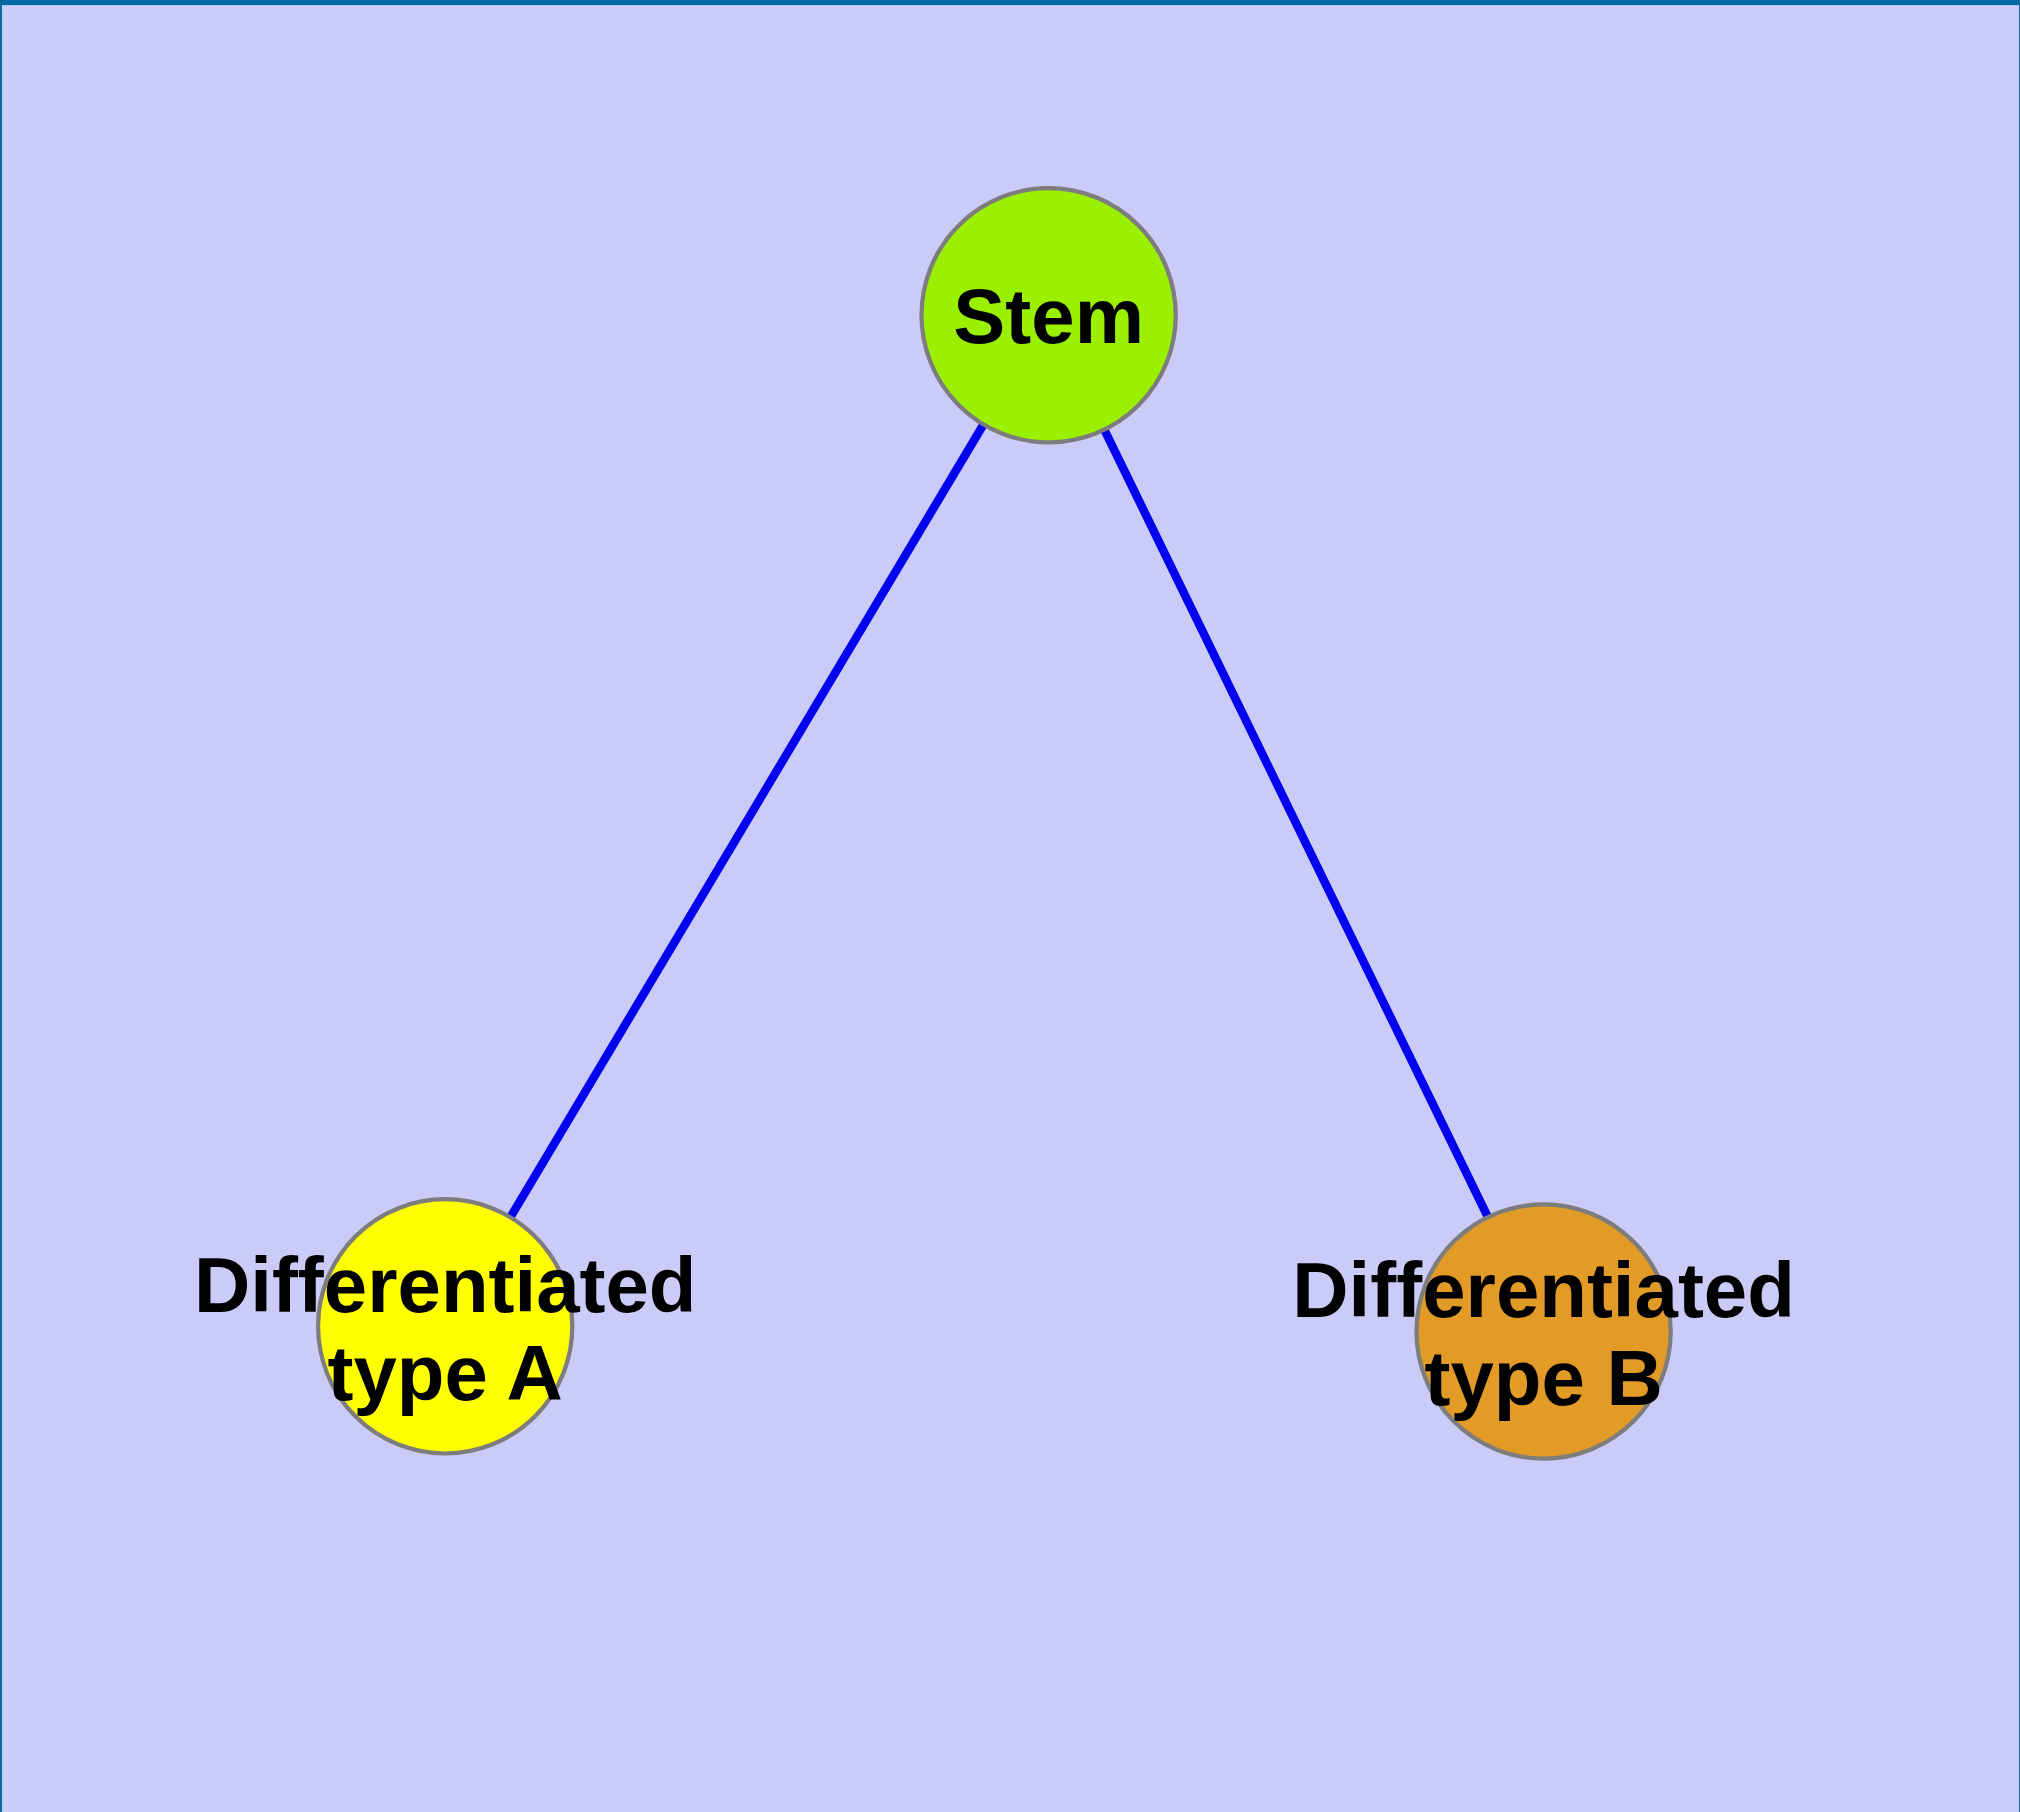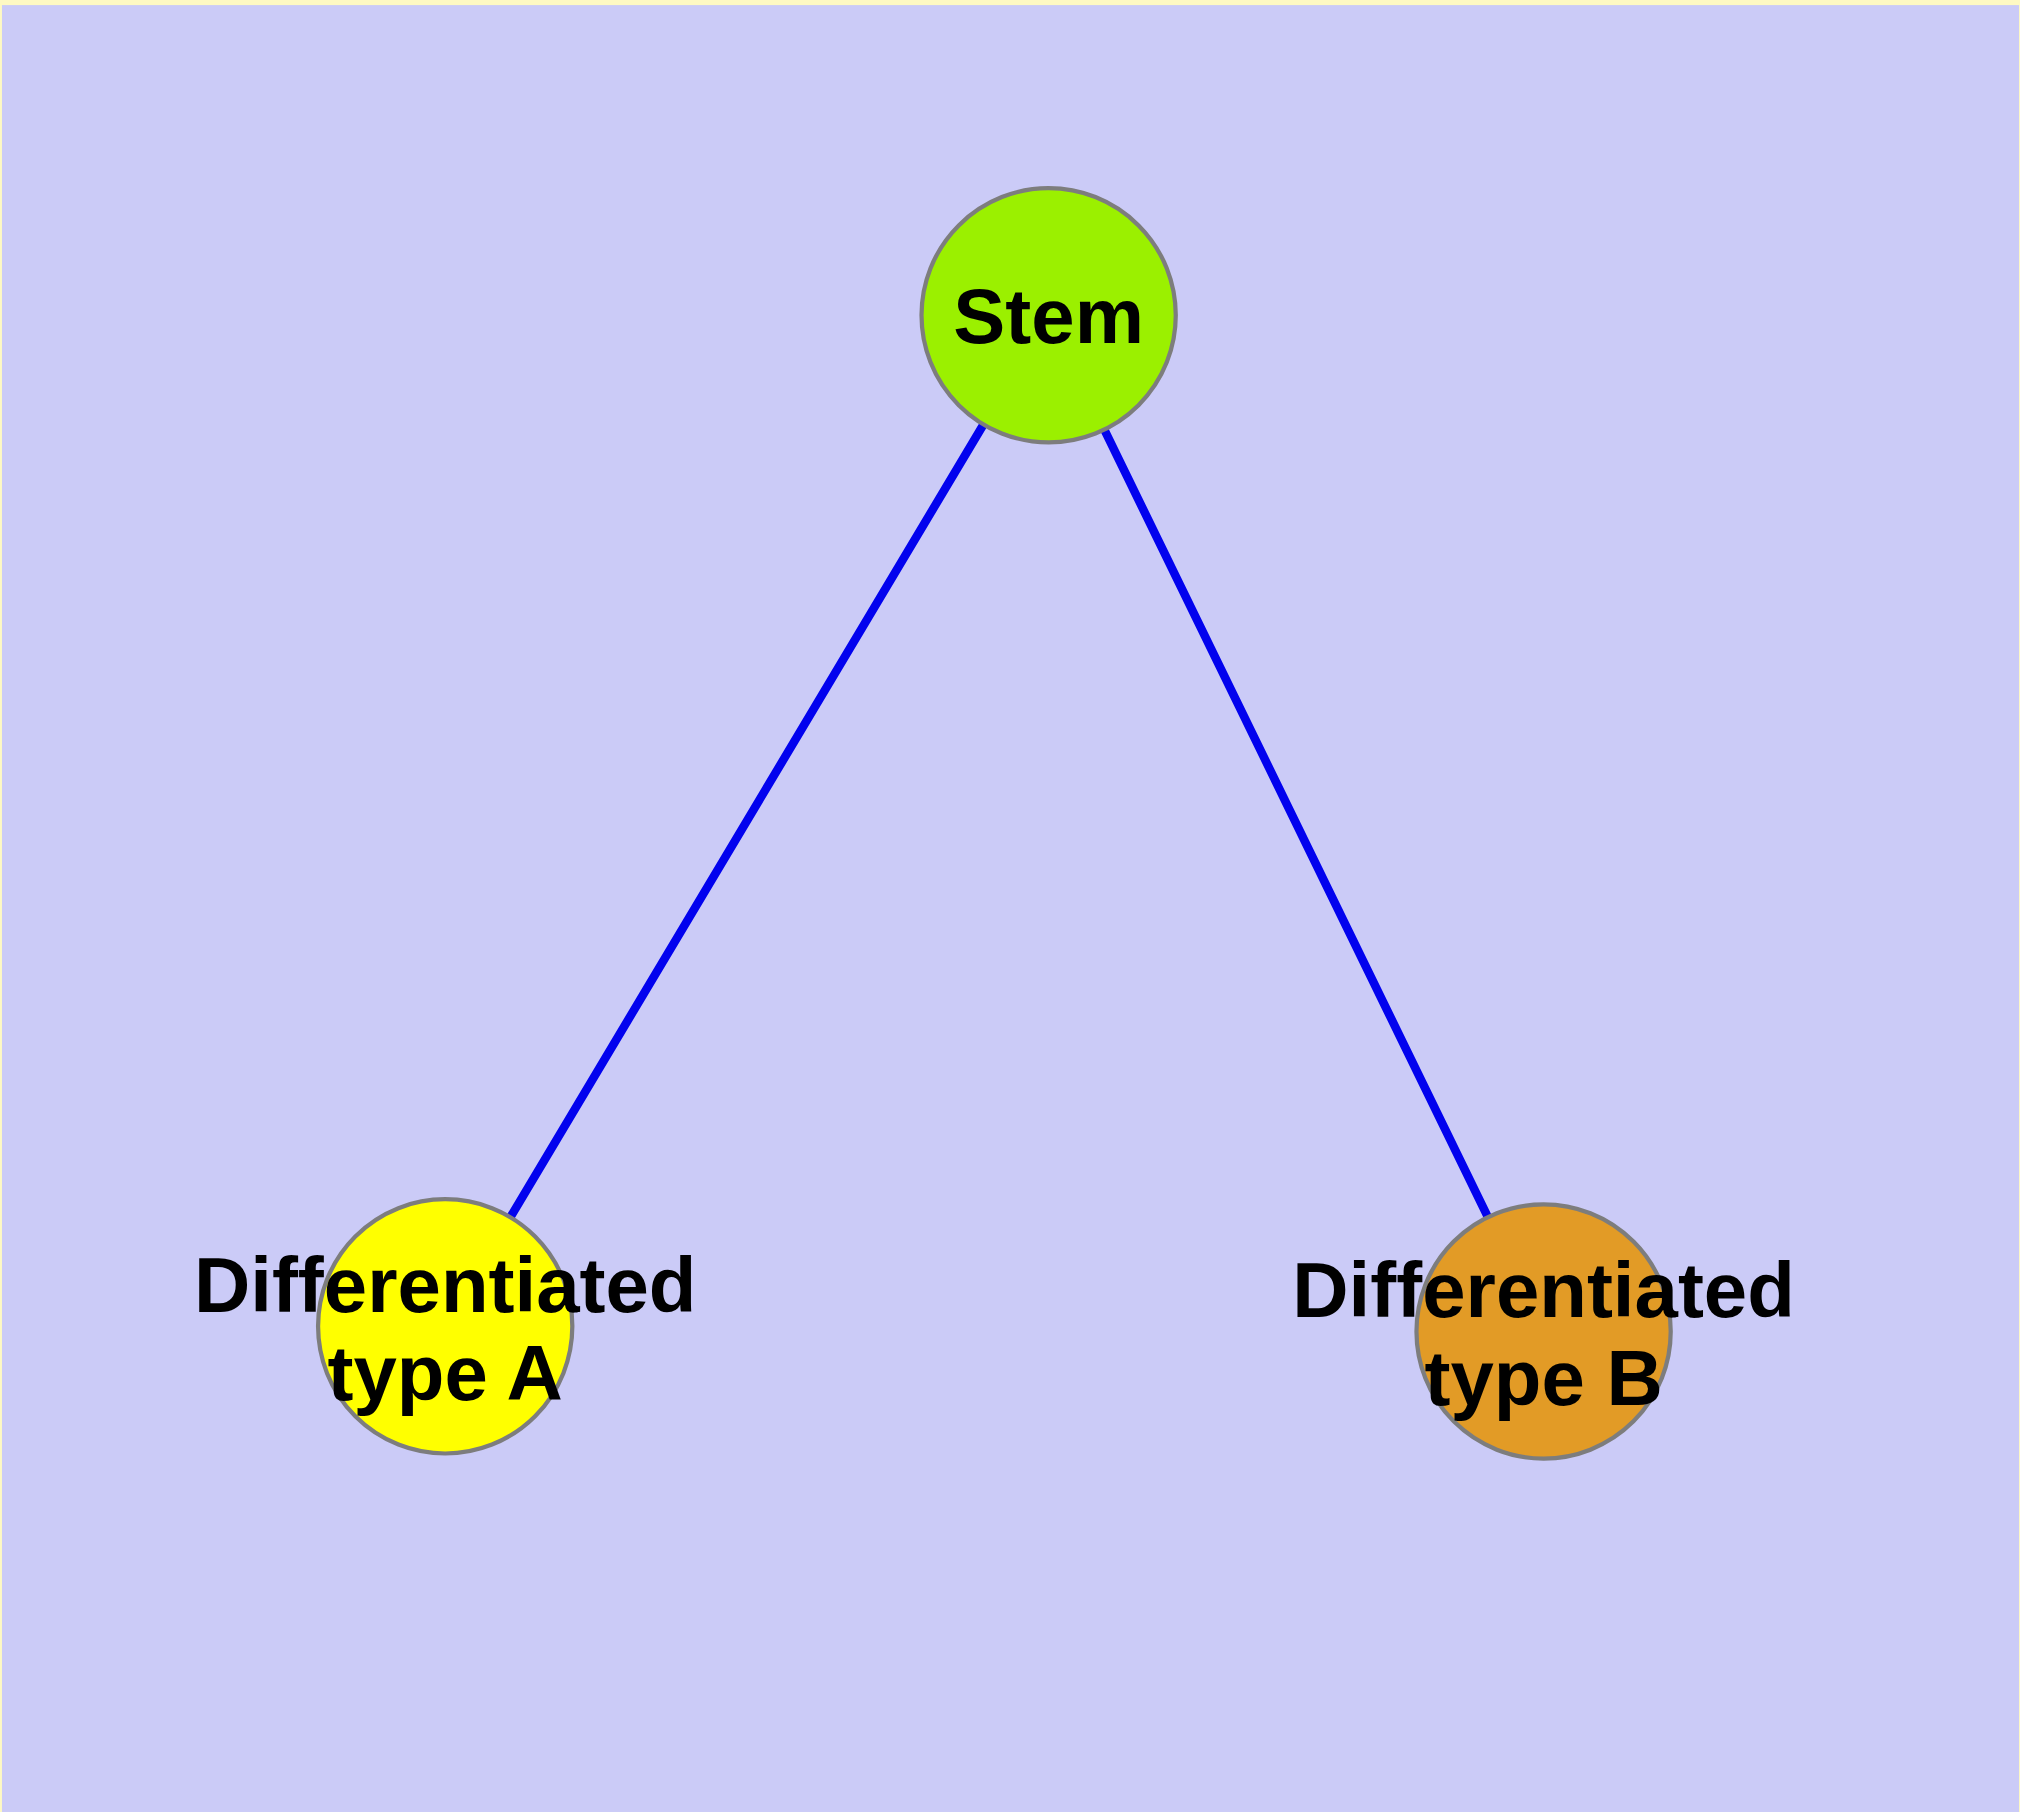--- a/index.html
+++ b/index.html
@@ -5,21 +5,21 @@
   html, body {
     margin: 0;
     padding: 0;
     background: #ffffff;
     font-family: "Liberation Sans", sans-serif;
   }
   .stage {
     position: relative;
     width: 2021px;
     height: 1812px;
-    background: #fef9c3;
+    background: #0369a1;
     overflow: hidden;
   }
   .stage svg {
     display: block;
     width: 100%;
     height: 100%;
   }
   .edge {
     stroke-width: 10px;
     stroke-linecap: round;

